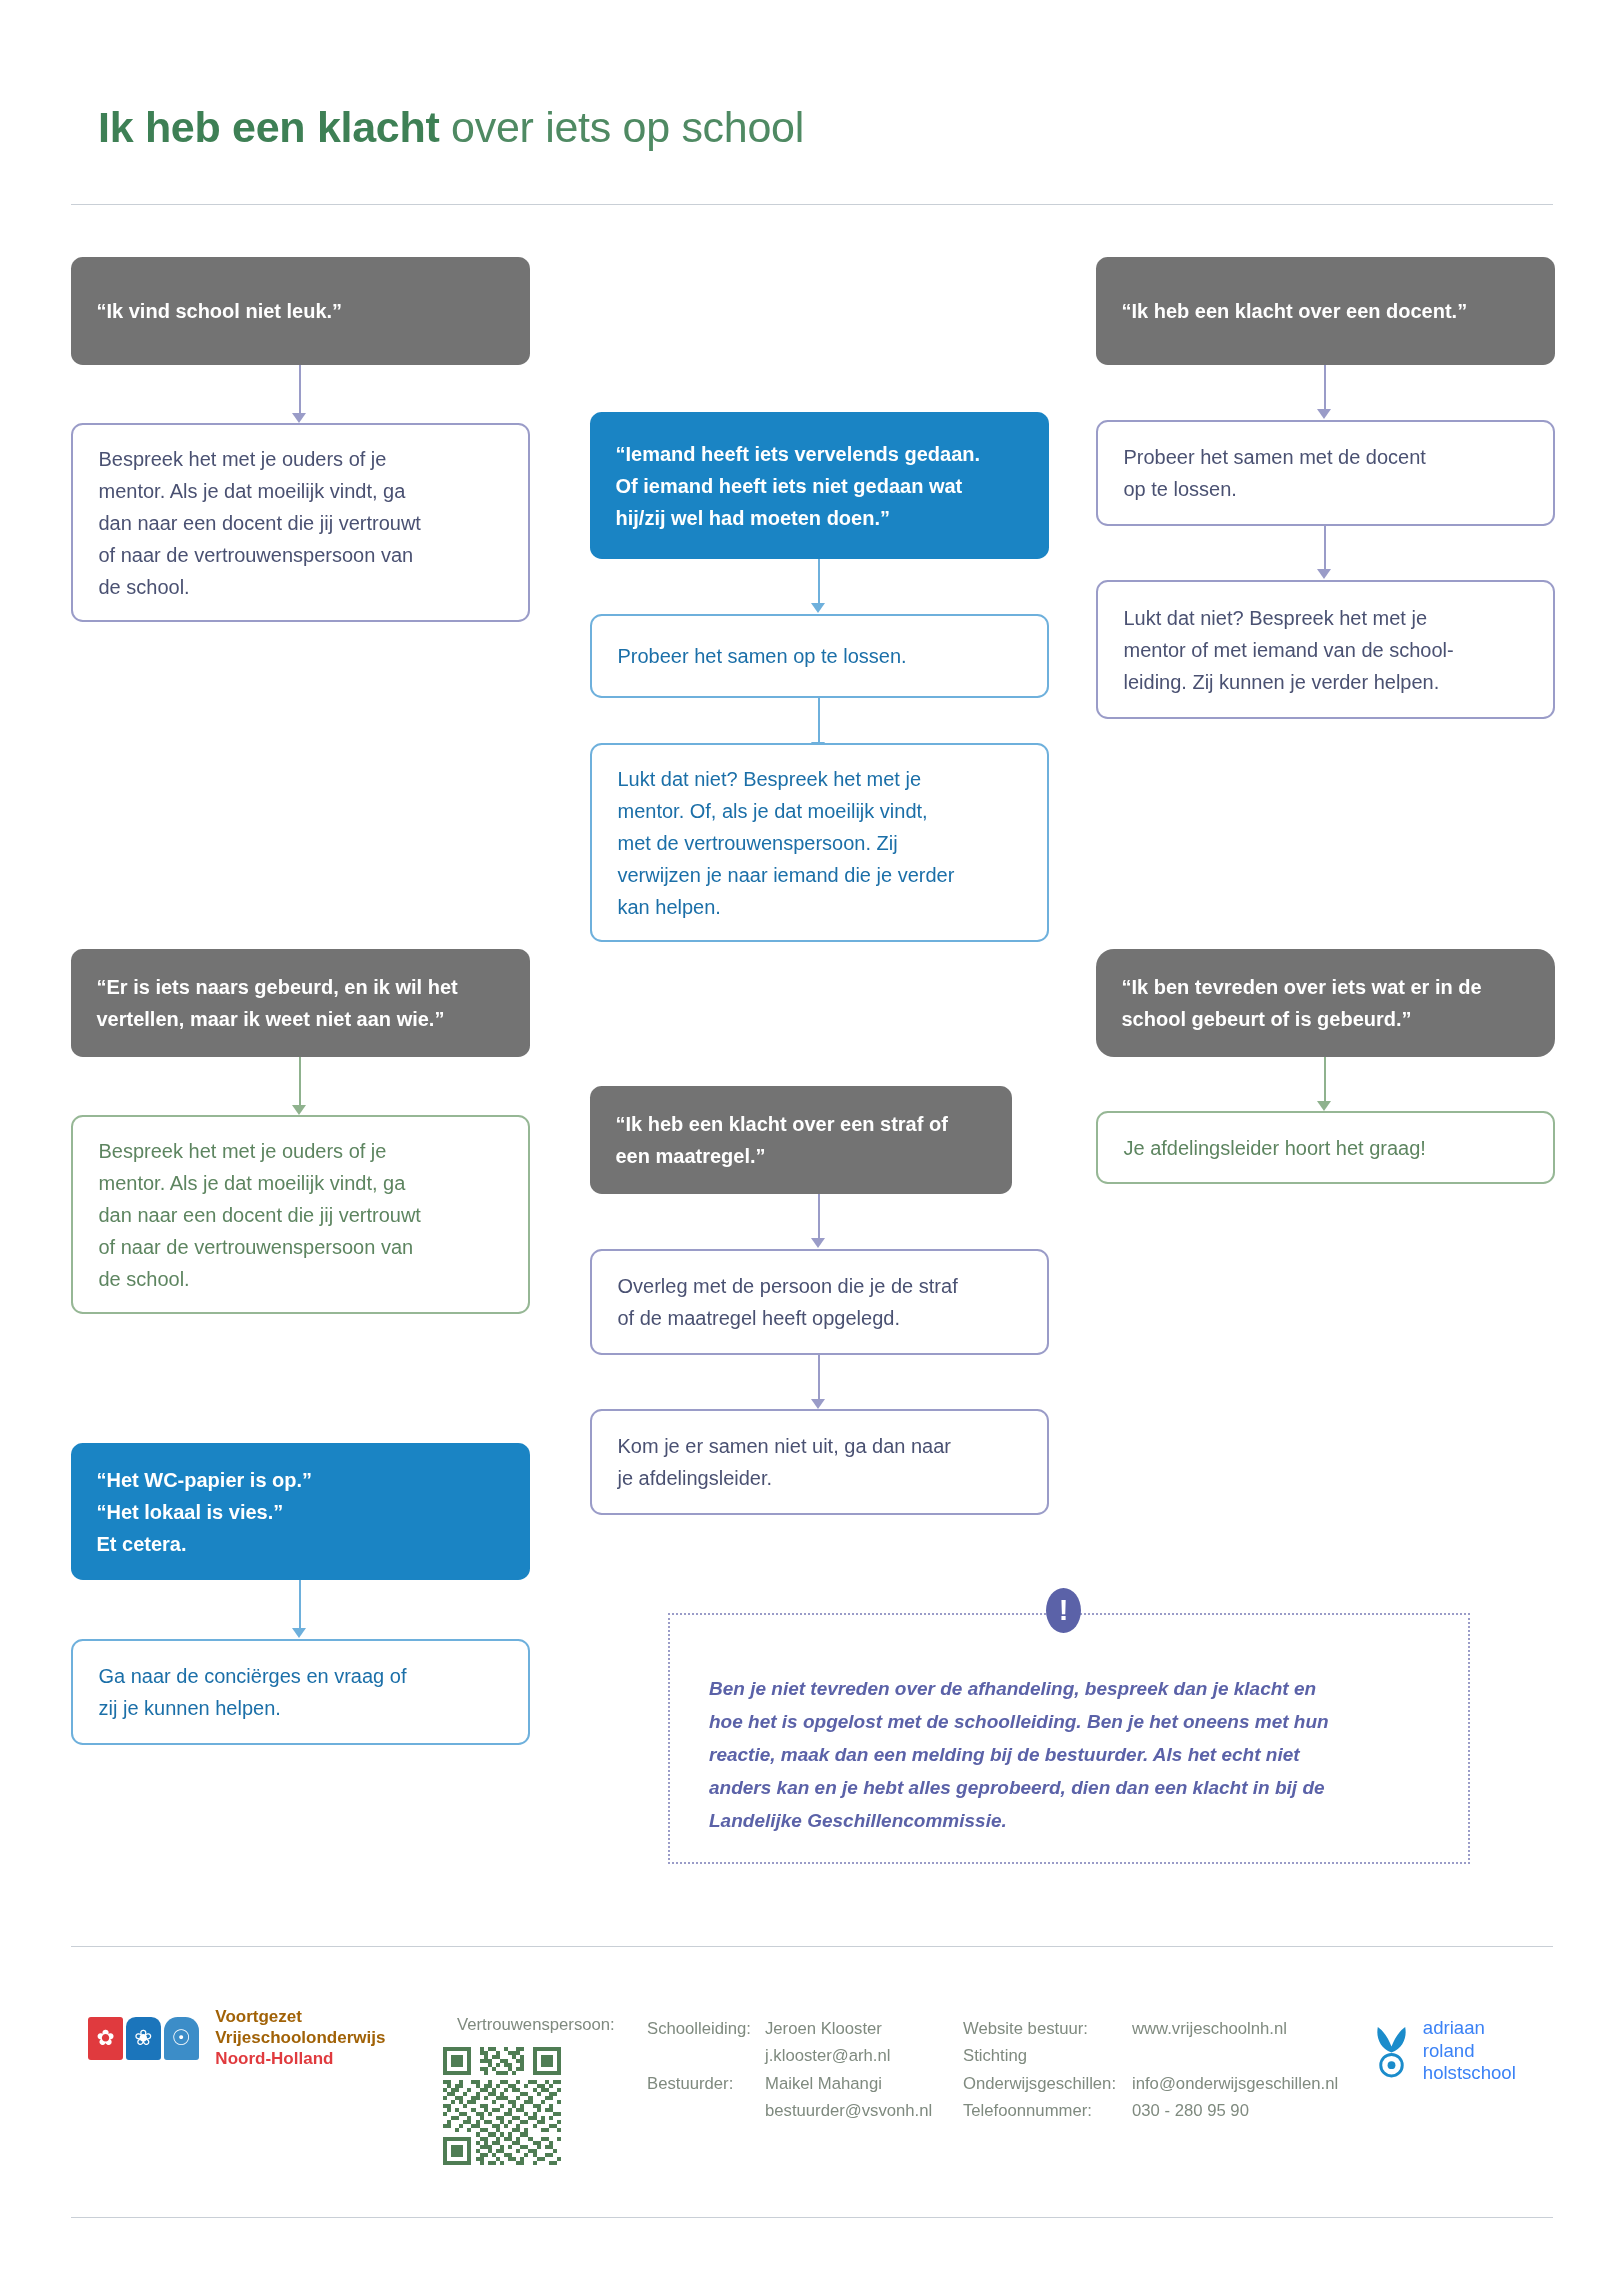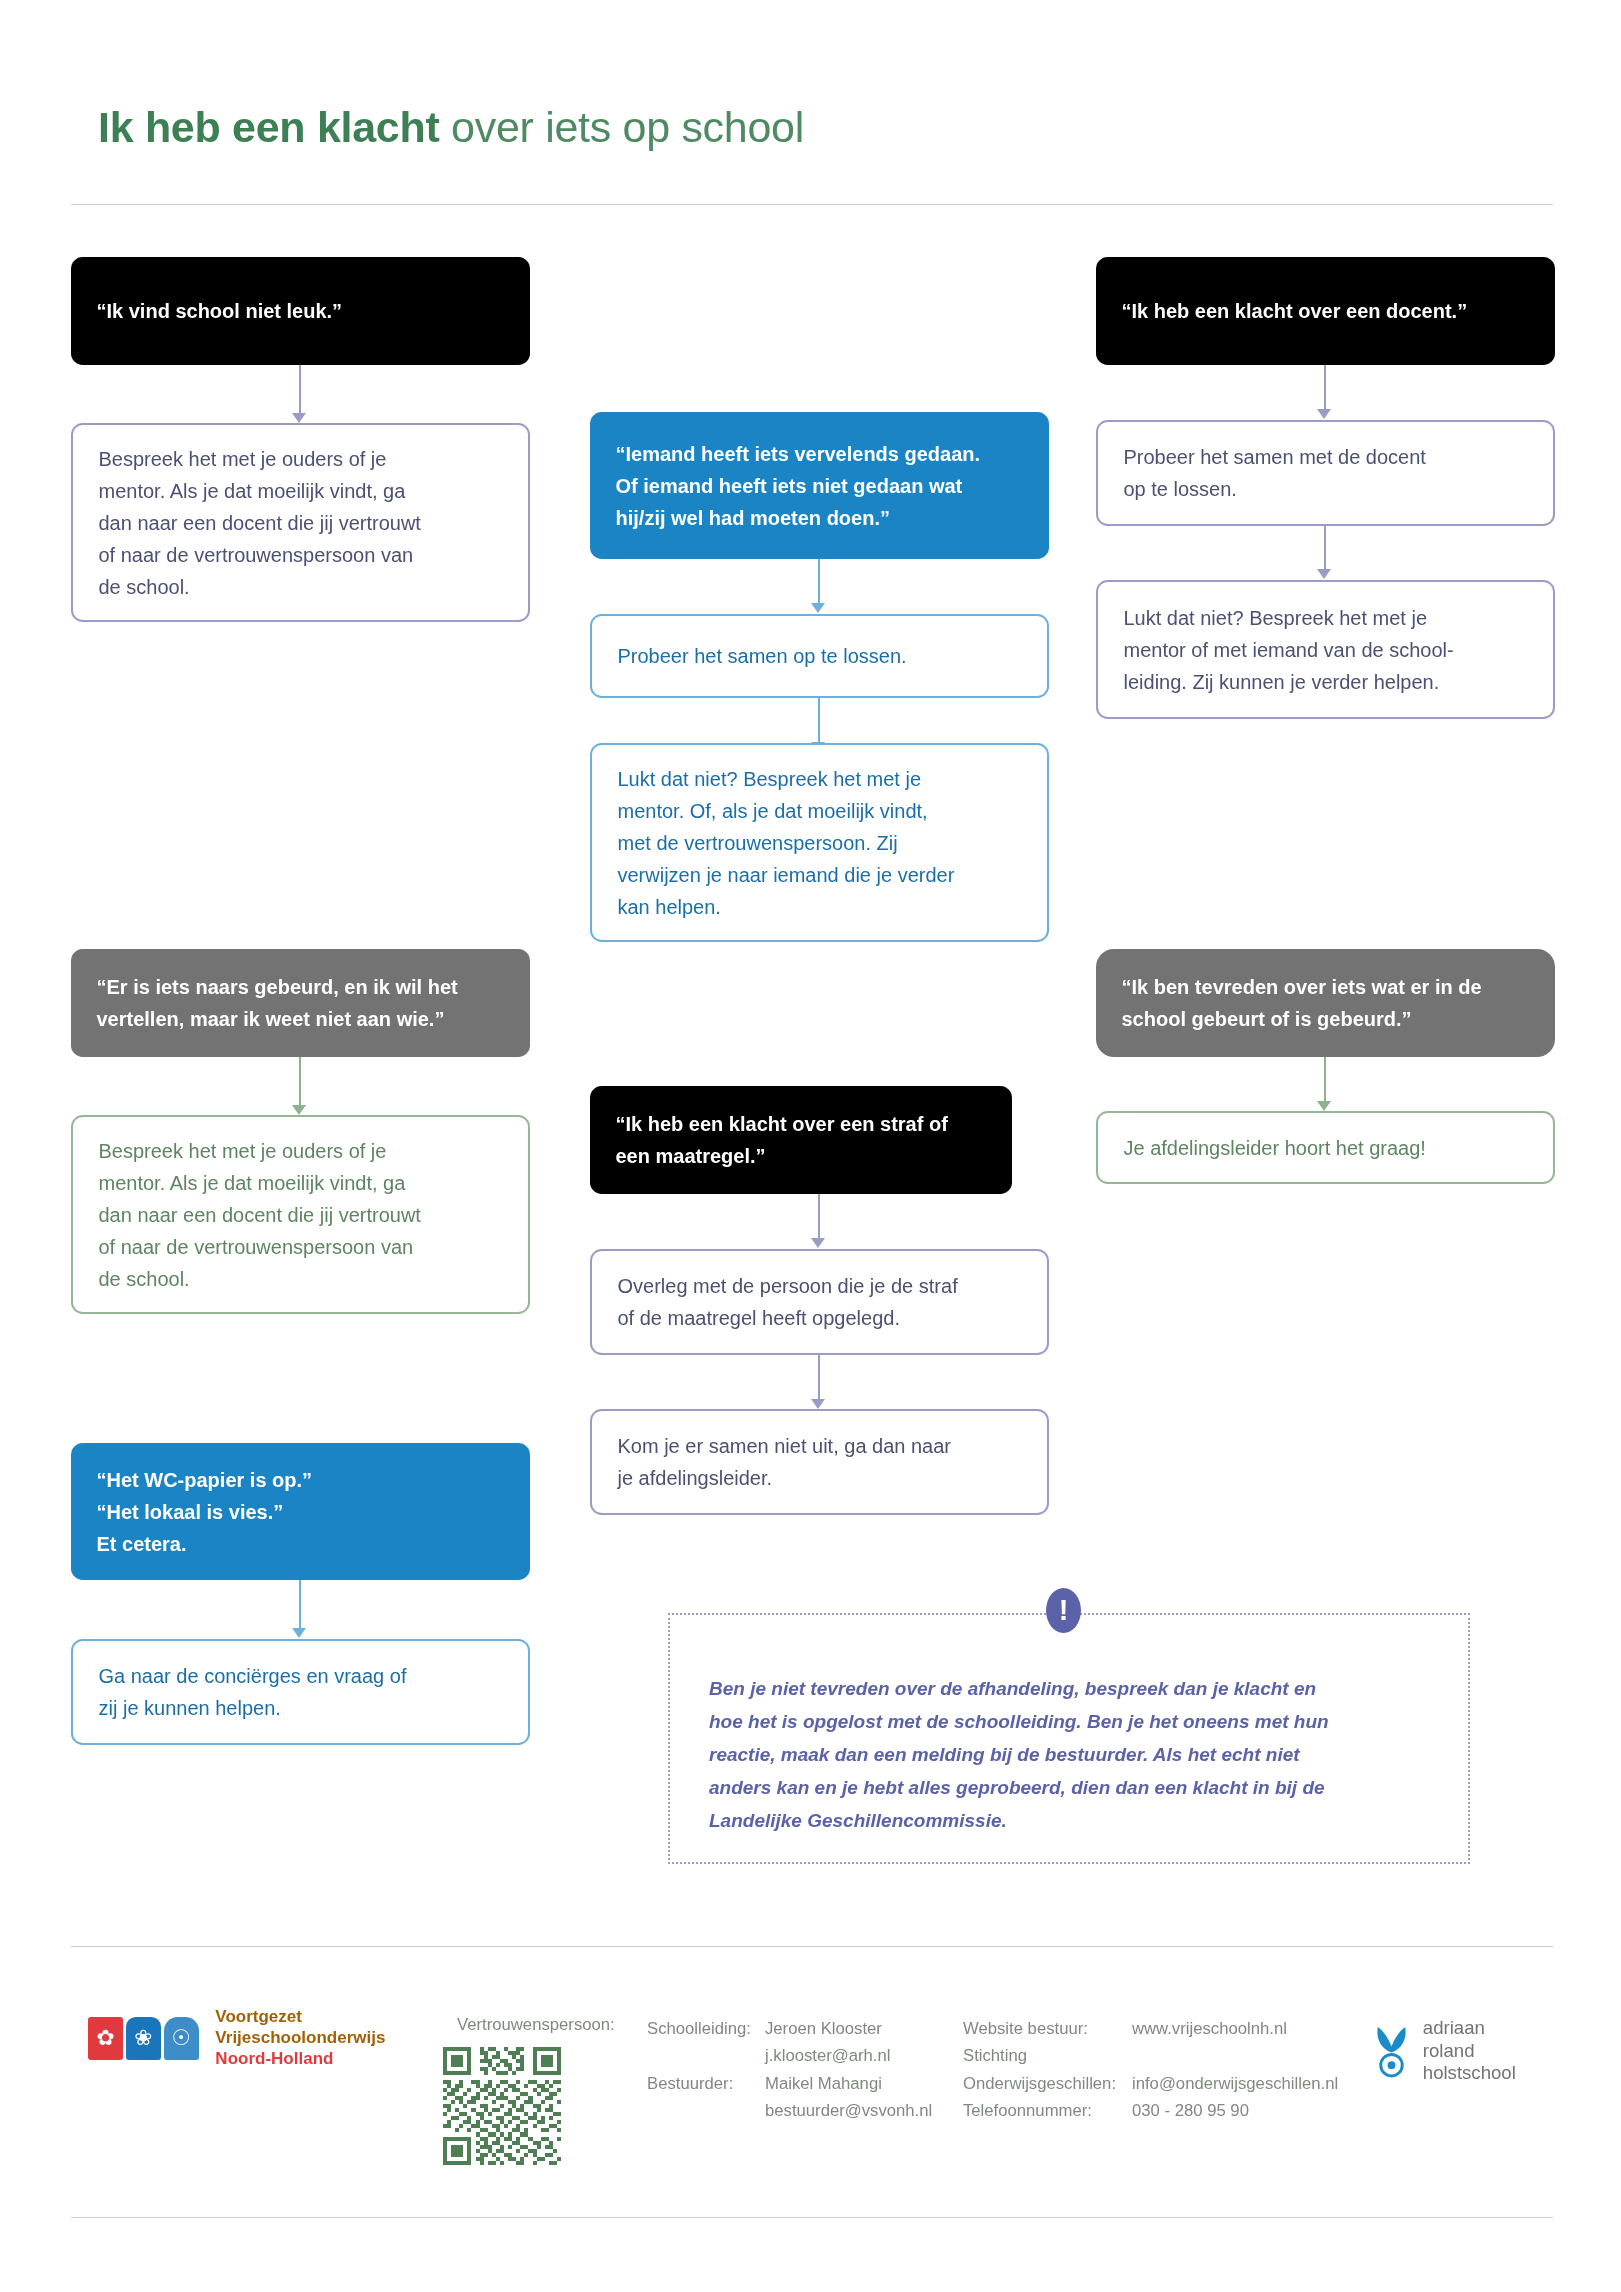--- a/index.html
+++ b/index.html
@@ -54,21 +54,21 @@
     padding: 19.6px 25.5px;
     font-size: 20px;
     line-height: 32px;
     display: flex;
     align-items: center;
   }
   .node .txt { display: block; white-space: pre-line; }
 
   
   .node.filled { color: #ffffff; font-weight: 700; border: none; }
-  .node.fill-purple { background: #000000; }
+  .node.fill-purple { background: #737373; }
   .node.fill-blue   { background: #1a84c4; }
   .node.fill-green  { background: #737373; }
 
   
   .node.outline { background: #ffffff; border: 2px solid; font-weight: 400; }
   .node.out-purple { border-color: #9a9cc8; color: #4a5172; }
   .node.out-blue   { border-color: #6eb0dc; color: #1b6fa8; }
   .node.out-green  { border-color: #96b795; color: #5d8560; }
 
   
@@ -172,21 +172,21 @@
   .contact-col .row { display: flex; }
   .contact-col .k { width: 0; }
   .col-a { left: 647px; top: 35px; }
   .col-a .k { width: 118px; }
   .col-b { left: 963px; top: 35px; }
   .col-b .k { width: 169px; }
 
   .logo-arh { position: absolute; left: 1370px; top: 37px; display: flex; align-items: center; }
   .logo-arh .mark { width: 43px; height: 55px; }
   .logo-arh .name {
-    margin-left: 9.8px; color: #737373;
+    margin-left: 9.8px; color: #3b82f6;
     font-size: 18.6px; line-height: 22.5px; font-weight: 400;
   }
 </style>
 </head>
 <body>
 
 <div class="page-header">
   <div class="title">
     <span class="strong">Ik heb een klacht</span><span> over iets op school</span>
   </div>

